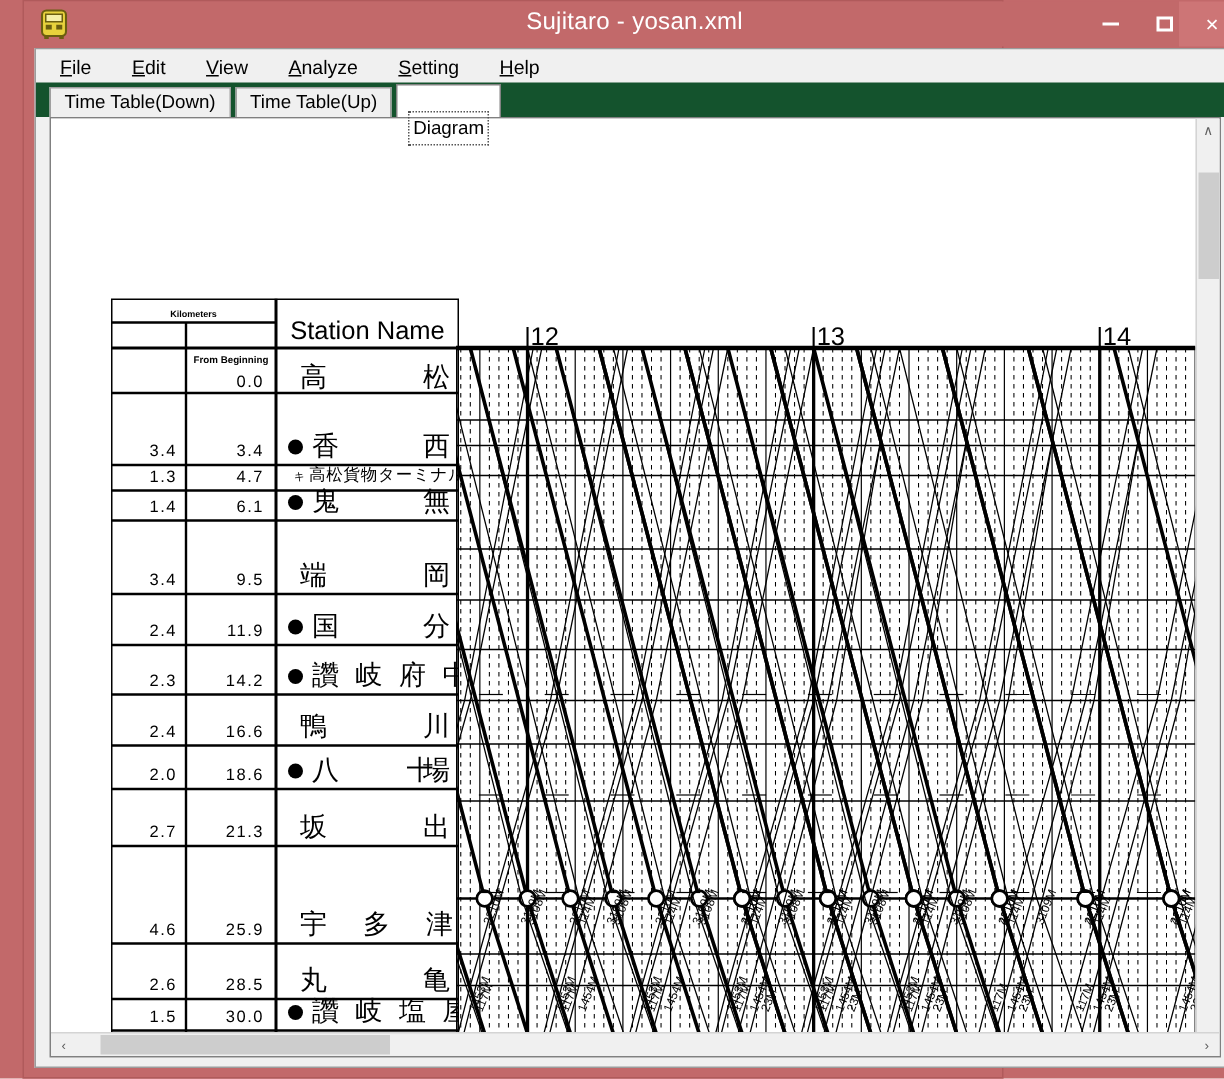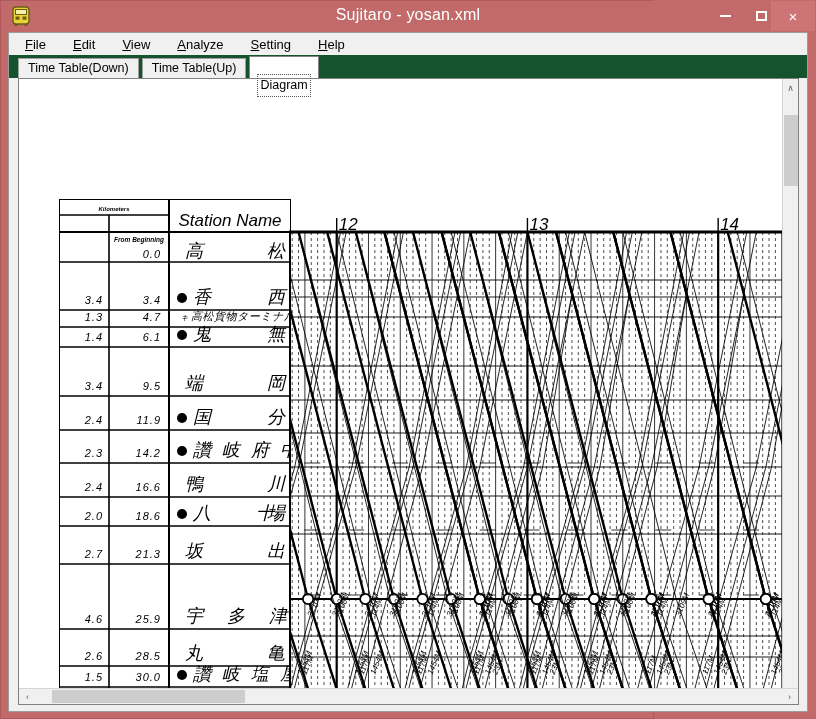--- a/index.html
+++ b/index.html
@@ -3,21 +3,21 @@
 <meta charset="utf-8">
 <title>Sujitaro - yosan.xml</title>
 <style>
   html,body{margin:0;padding:0;}
   body{
     width:816px;height:719px;overflow:hidden;
     font-family:"Liberation Sans","DejaVu Sans",sans-serif;
     background:#c2696a;
   }
   #window{
-    position:absolute;left:0;top:0;width:654px;height:719px;
+    position:absolute;left:15px;top:0;width:654px;height:719px;
     background:#c2696a;box-sizing:border-box;
     border:1px solid #b05a5b;
   }
   
   #titlebar{
     position:absolute;left:0;top:0;width:814px;height:30px;
     background:#c2696a;
   }
   #app-icon{
     position:absolute;left:9px;top:4px;width:22px;height:22px;
@@ -95,21 +95,21 @@
     position:absolute;left:0;bottom:0;width:779px;height:16px;background:#f0f0f0;
     border-top:1px solid #d4d4d4;box-sizing:border-box;
   }
   #hsb-left{position:absolute;left:0;top:0;width:17px;height:15px;
     display:flex;align-items:center;justify-content:center;font-size:9px;color:#606060;}
   #hsb-right{position:absolute;right:0;top:0;width:17px;height:15px;
     display:flex;align-items:center;justify-content:center;font-size:9px;color:#606060;}
   #hsb-thumb{position:absolute;left:18px;top:1px;width:200px;height:13px;background:#cdcdcd;}
 
   
-  #sheet{position:absolute;left:0;top:0;width:763px;height:609px;overflow:hidden;font-style:italic;}
+  #sheet{position:absolute;left:0;top:0;width:763px;height:609px;overflow:hidden;}
   #stationtable{position:absolute;left:40px;top:120px;}
   #chartarea{position:absolute;left:270px;top:120px;}
   text{font-family:"Liberation Sans","DejaVu Sans",sans-serif;}
 </style>
 </head>
 <body>
 
 <div id="window">
 
   <div id="titlebar">

